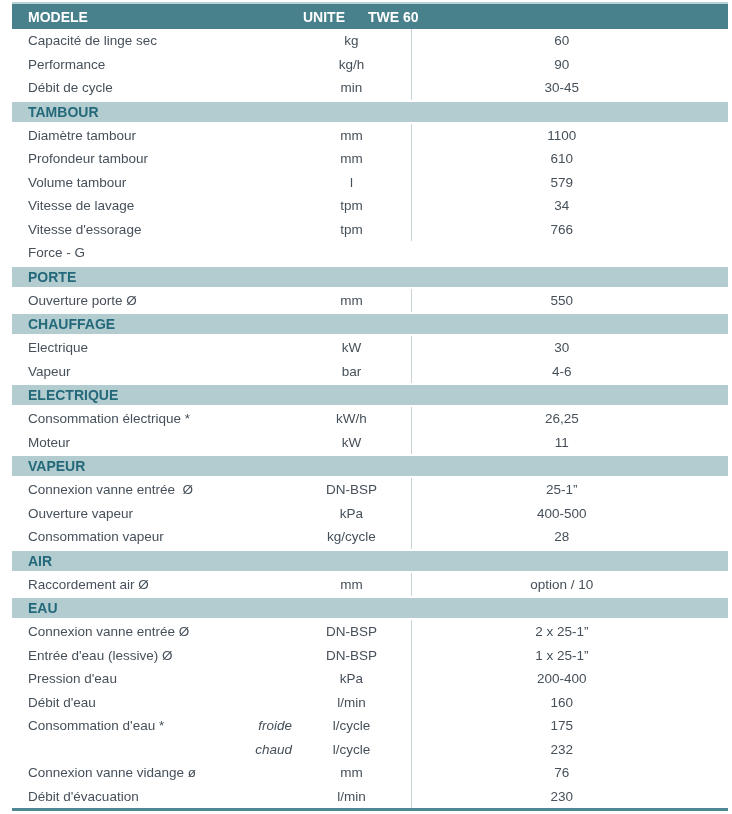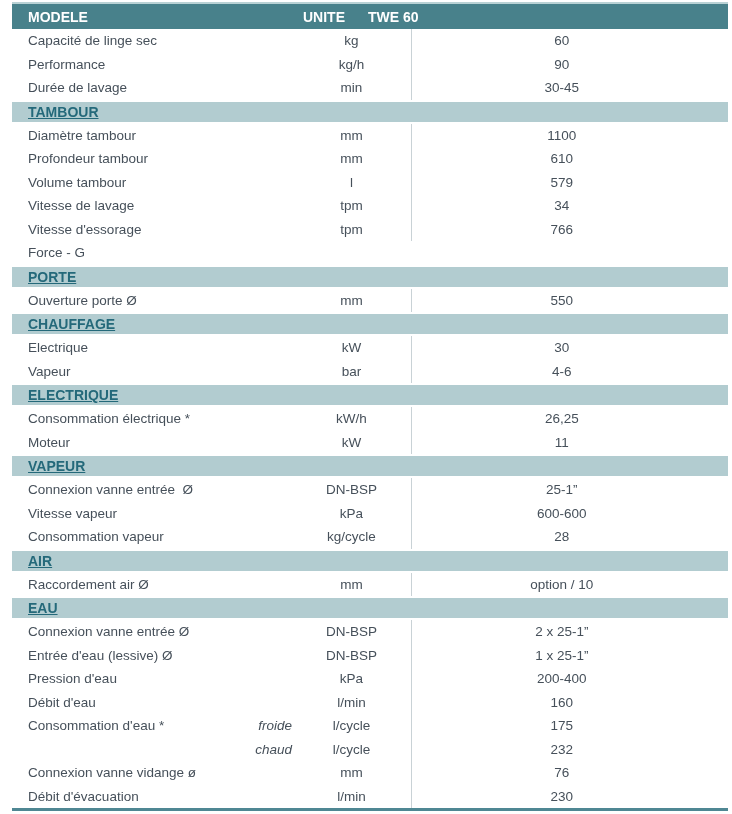--- a/index.html
+++ b/index.html
@@ -52,21 +52,20 @@
     border-left:1px solid var(--divider);
   }
   .band{
     height:20px;
     margin:2px 0;
     background:var(--band-bg);
     color:var(--band-text);
     font-size:14px;font-weight:700;
     line-height:20px;
     padding-left:16px;
-    text-decoration:underline;
   }
   .bottom-rule{
     height:3px;
     background:var(--rule);
   }
 </style>
 </head>
 <body>
 
 <div class="page">
@@ -87,21 +86,21 @@
         <div class="cell c-rest"></div>
       </div>
       <div class="row">
         <div class="cell c-label">Performance</div>
         <div class="cell c-sub"></div>
         <div class="cell c-unit">kg/h</div>
         <div class="cell c-value">90</div>
         <div class="cell c-rest"></div>
       </div>
       <div class="row">
-        <div class="cell c-label">Durée de lavage</div>
+        <div class="cell c-label">Débit de cycle</div>
         <div class="cell c-sub"></div>
         <div class="cell c-unit">min</div>
         <div class="cell c-value">30-45</div>
         <div class="cell c-rest"></div>
       </div>
       <div class="band"><span>TAMBOUR</span></div>
       <div class="row">
         <div class="cell c-label">Diamètre tambour</div>
         <div class="cell c-sub"></div>
         <div class="cell c-unit">mm</div>
@@ -182,24 +181,24 @@
       </div>
       <div class="band"><span>VAPEUR</span></div>
       <div class="row">
         <div class="cell c-label">Connexion vanne entrée  Ø</div>
         <div class="cell c-sub"></div>
         <div class="cell c-unit">DN-BSP</div>
         <div class="cell c-value">25-1”</div>
         <div class="cell c-rest"></div>
       </div>
       <div class="row">
-        <div class="cell c-label">Vitesse vapeur</div>
+        <div class="cell c-label">Ouverture vapeur</div>
         <div class="cell c-sub"></div>
         <div class="cell c-unit">kPa</div>
-        <div class="cell c-value">600-600</div>
+        <div class="cell c-value">400-500</div>
         <div class="cell c-rest"></div>
       </div>
       <div class="row">
         <div class="cell c-label">Consommation vapeur</div>
         <div class="cell c-sub"></div>
         <div class="cell c-unit">kg/cycle</div>
         <div class="cell c-value">28</div>
         <div class="cell c-rest"></div>
       </div>
       <div class="band"><span>AIR</span></div>

